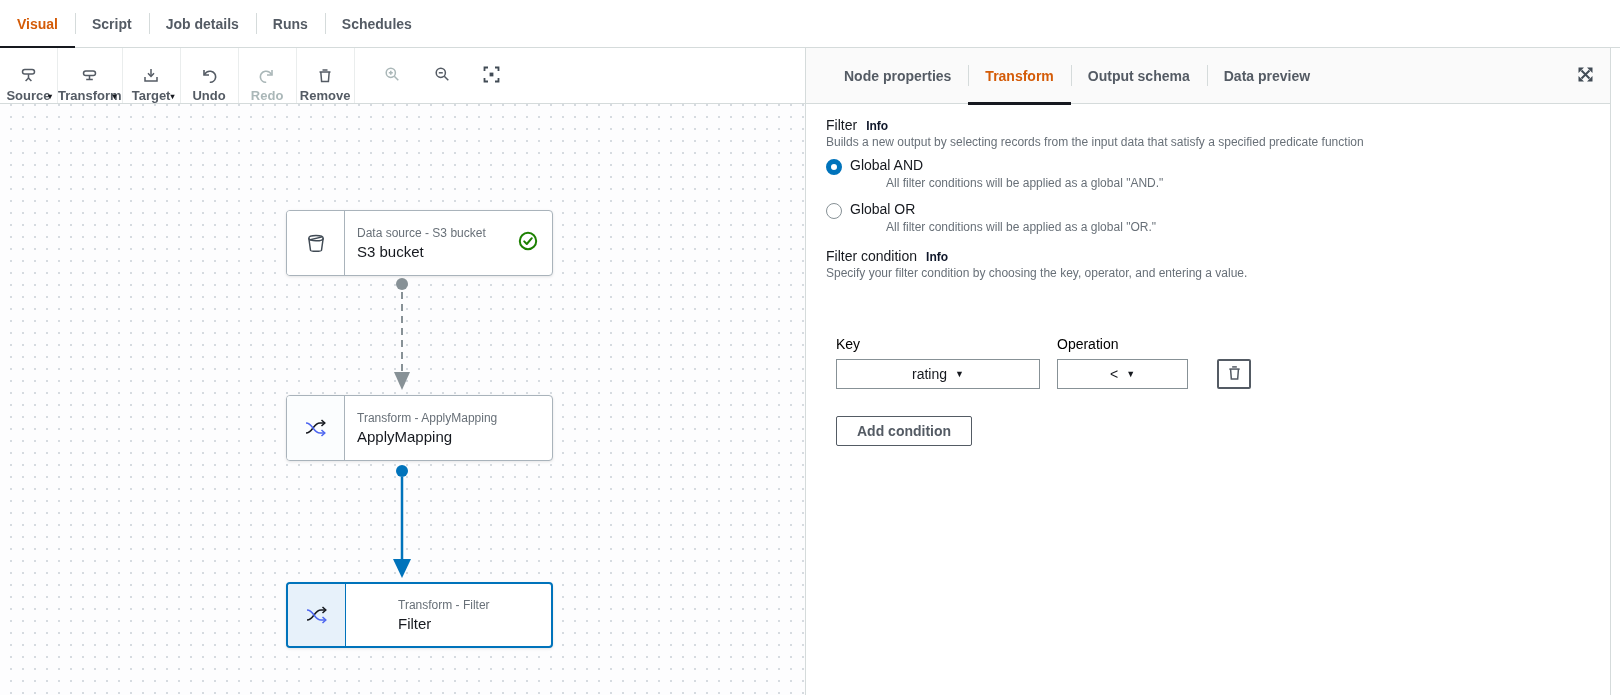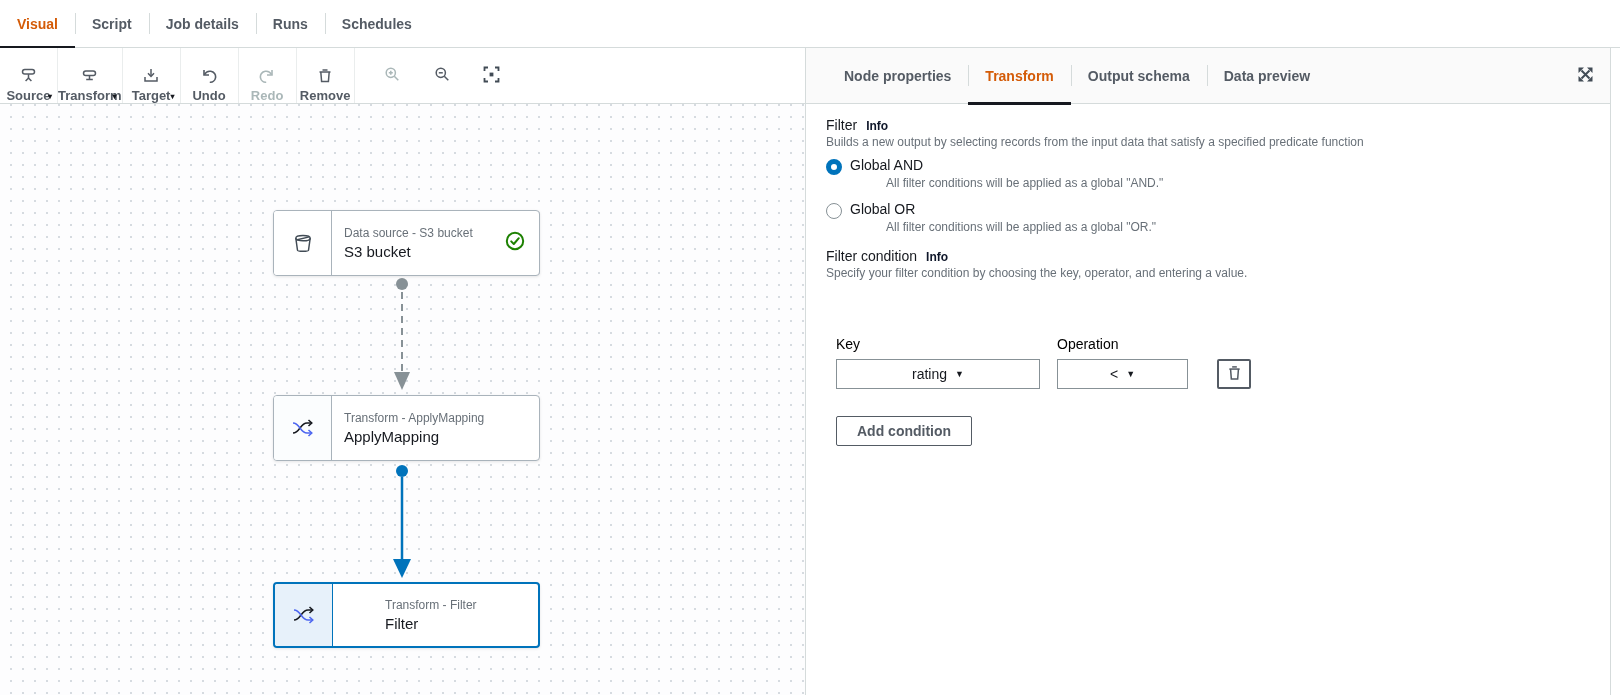--- a/index.html
+++ b/index.html
@@ -35,21 +35,21 @@
   .zoom-btn { width:50px; display:flex; align-items:center; justify-content:center;
     cursor:pointer; background:transparent; border:0; }
 
   
   .canvas { flex:1; position:relative; overflow:hidden;
     background-color:#fdfdfe;
     background-image:radial-gradient(circle, #d6dbe0 1.2px, transparent 1.4px);
     background-size:12px 12px; background-position:5px 7px; }
   .connectors { position:absolute; inset:0; }
 
-  .node { position:absolute; left:273px; width:267px; height:66px; background:#fff;
+  .node { position:absolute; left:286px; width:267px; height:66px; background:#fff;
     border:1px solid #a9b3bb; border-radius:4px; display:flex;
     box-shadow:0 1px 3px rgba(0,0,0,0.10); cursor:pointer; }
   .node-icon { flex:0 0 58px; border-right:1px solid #a9b3bb; display:flex;
     align-items:center; justify-content:center; border-radius:3px 0 0 3px;
     background:#fff; }
   .node-body { flex:1; display:flex; flex-direction:column; justify-content:center;
     gap:3px; padding:8px 12px; position:relative; }
   .node-type { font-size:12px; color:#687078; white-space:nowrap; }
   .node-name { font-size:15px; color:#16191f; }
   .node-status { position:absolute; right:14px; top:50%; transform:translateY(-50%); }

